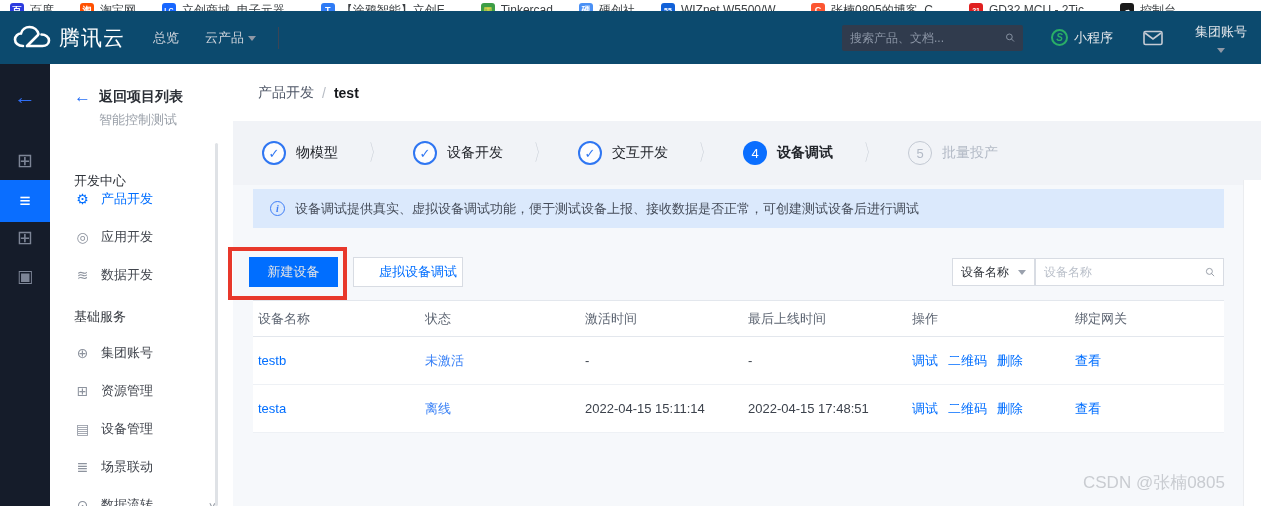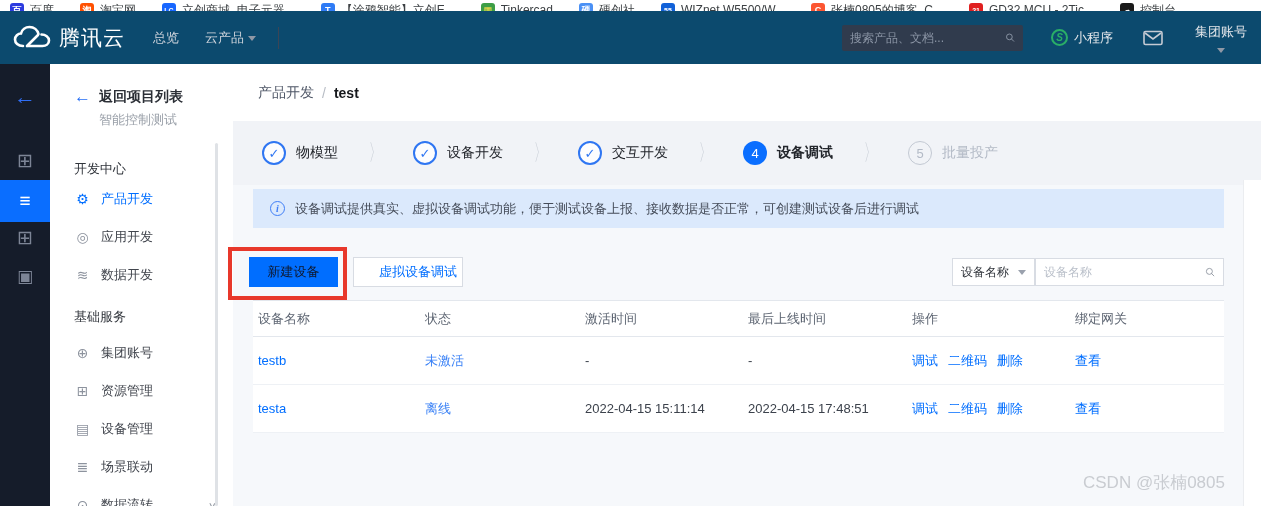--- a/index.html
+++ b/index.html
@@ -69,21 +69,21 @@
   .step.future .step-label { color:#b3bac6; }
   .step-sep { color:#ccd1d9; font-size:15px; margin:0 30px; transform:scale(0.9,1.5); }
   .step-sep::after { content:"〉"; }
 
   .lower { position:absolute; left:0; top:121px; width:1028px; height:321px; background:#f6f8fb; }
 
   .banner { position:absolute; left:20px; top:125px; width:971px; height:39px; background:#dbe9fc; display:flex; align-items:center; padding-left:17px; gap:10px; }
   .info-ic { width:15px; height:15px; border-radius:50%; border:1px solid #3f7ef7; color:#3f7ef7; font-size:10px; font-family:"Liberation Serif",serif; font-style:italic; font-weight:bold; display:flex; align-items:center; justify-content:center; flex:0 0 15px; }
   .banner-text { color:#454c59; font-size:13px; }
 
-  .btn-primary { position:absolute; left:16px; top:193px; width:89px; height:30px; background:#006eff; color:#0f172a; border:none; font-size:13px; font-family:inherit; cursor:pointer; }
+  .btn-primary { position:absolute; left:16px; top:193px; width:89px; height:30px; background:#006eff; color:#e5e5e5; border:none; font-size:13px; font-family:inherit; cursor:pointer; }
   .btn-ghost { position:absolute; left:120px; top:193px; width:110px; height:30px; background:#fff; color:#006eff; border:1px solid #d8dce3; font-size:13px; font-family:inherit; cursor:pointer;padding-left:20px; }
 
   .filter-dd { position:absolute; left:719px; top:194px; width:83px; height:28px; background:#fff; border:1px solid #d8dce3; display:flex; align-items:center; padding:0 8px; justify-content:space-between; font-size:12px; color:#2f333a; cursor:pointer; }
   .filter-dd .caret { width:0; height:0; border-left:4px solid transparent; border-right:4px solid transparent; border-top:5px solid #9aa1ad; }
   .dev-search { position:absolute; left:802px; top:194px; width:189px; height:28px; background:#fff; border:1px solid #d8dce3; display:flex; align-items:center; padding:0 8px; gap:6px; }
   .dev-search input { flex:1; border:none; outline:none; font-size:12px; color:#333; font-family:inherit; }
   .dev-search input::placeholder { color:#b9bfc9; }
 
   .table { position:absolute; left:20px; top:236px; width:971px; background:#fff; }
   .trow { display:grid; grid-template-columns:167px 160px 163px 164px 163px 1fr; align-items:center; }
@@ -208,21 +208,21 @@
       </div>
   </div>
 
   <div class="sidebar">
     <div class="side-back">
       <span class="side-back-arrow">←</span>
       <span class="side-back-label">返回项目列表</span>
     </div>
     <div class="side-project">智能控制测试</div>
 
-    <div class="side-sec" style="top:96px">开发中心</div>
+    <div class="side-sec" style="top:108px">开发中心</div>
     <div class="side-item active" style="top:124px">
         <span class="ic">⚙</span>
         <span>产品开发</span>
       </div>
     <div class="side-item" style="top:162px">
         <span class="ic">◎</span>
         <span>应用开发</span>
       </div>
     <div class="side-item" style="top:200px">
         <span class="ic">≋</span>

